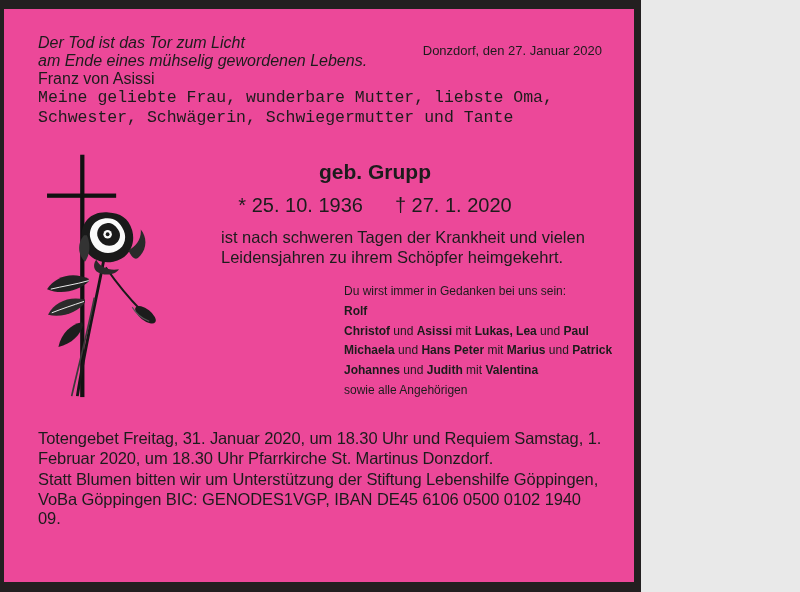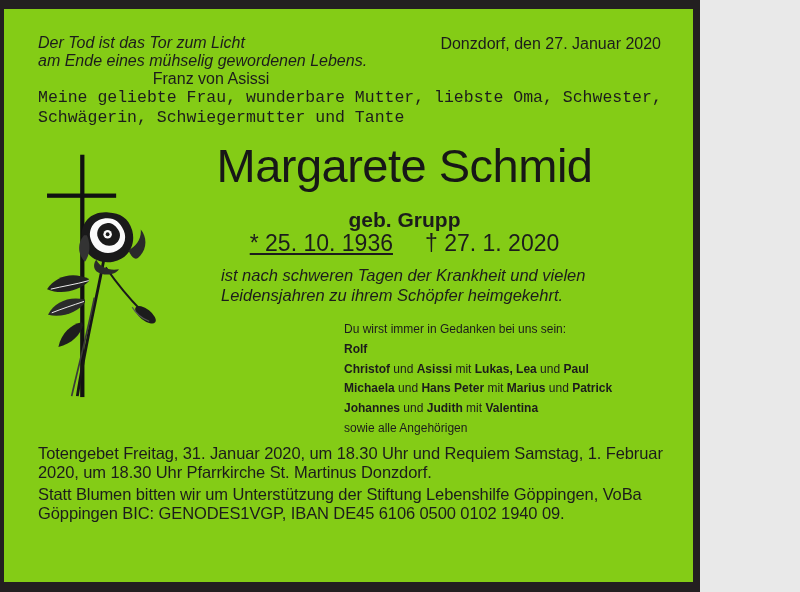--- a/index.html
+++ b/index.html
@@ -1,42 +1,42 @@
 <!DOCTYPE html>
 <html><head>
 <meta charset="utf-8">
 <style>
   html,body{margin:0;padding:0;background:#e9e9e9;}
   .page{
     position:relative;
-    width:700px;height:592px;
+    width:641px;height:592px;
     box-sizing:border-box;
-    background:#84cc16;
+    background:#ec4899;
     border-style:solid;
     border-color:#231f20;
     border-width:9px 7px 10px 4px;
     font-family:"Liberation Sans","DejaVu Sans",sans-serif;
     color:#1c1c1c;
     overflow:hidden;
   }
   .top-row{position:relative;margin:25px 30px 0 34px;}
   .epigraph{font-style:italic;font-size:16px;line-height:18px;width:352px;}
-  .epigraph-attr{font-style:normal;text-align:center;padding-right:6px;font-size:16px;line-height:18px;}
-  .dateline{position:absolute;top:1px;right:2px;font-size:16px;}
+  .epigraph-attr{font-style:normal;text-align:left;padding-right:6px;font-size:16px;line-height:18px;}
+  .dateline{position:absolute;top:9px;right:2px;font-size:13px;}
   .intro{margin:0 30px 0 34px;font-size:16.5px;line-height:19.5px;hyphens:manual;font-family:Liberation Mono, monospace;}
   .main-row{display:flex;align-items:flex-start;margin-top:15px;}
   .art{flex:0 0 150px;margin-left:26px;}
   .art svg{display:block;width:142px;height:282px;}
   .center-col{flex:1;min-width:0;padding-right:24px;}
   .head-center{text-align:center;margin-right:40px;}
   .deceased-name{font-size:47px;line-height:48px;letter-spacing:-0.5px;font-weight:400;color:#171717;}
   .maiden{font-size:21px;line-height:19px;margin-top:20px;font-weight:bold;}
-  .dates{font-size:23px;line-height:20px;margin-top:4px;text-decoration:underline;}
+  .dates{font-size:20px;line-height:20px;margin-top:14px;}
   .dates .death{display:inline-block;margin-left:32px;}
-  .passing{margin:13px 0 0 41px;max-width:556px;font-size:16.5px;line-height:19.5px;font-style:italic;}
+  .passing{margin:13px 0 0 41px;max-width:556px;font-size:16.5px;line-height:19.5px;}
   .remembrance{margin:15px 0 0 164px;font-size:12px;line-height:19.8px;}
   .name-line{white-space:nowrap;}
   .name-line .b{font-weight:700;}
   .announcements{margin:5px 26px 0 34px;font-size:16.5px;line-height:19.5px;letter-spacing:-0.1px;hyphens:manual;}
   .announcements p{margin:0 0 2px 0;}
 </style>
 </head>
 <body>
 
 <div class="page">
@@ -78,21 +78,20 @@
         <circle cx="82" cy="91" r="4.5" fill="#fafafa"></circle>
         <circle cx="82" cy="91" r="2" fill="#1a1a1a"></circle>
         <path d="M57 92 C50 100 50 112 58 120 C64 112 64 100 60 92 Z" fill="#333"></path>
         <path d="M104 108 C112 104 118 96 117 86 C124 94 124 108 114 116 C110 119 106 113 104 108 Z" fill="#2a2a2a"></path>
         <path d="M70 118 C74 126 84 130 94 128 C90 134 78 136 70 130 C66 126 68 120 70 118 Z" fill="#2a2a2a"></path>
       </svg>
     </div>
 
     <div class="center-col">
       <div class="head-center">
-        <div class="deceased-name">Margarete Schmid</div>
         <div class="maiden">geb. Grupp</div>
         <div class="dates">
           <span class="birth">* 25. 10. 1936</span><span class="death">† 27. 1. 2020</span>
         </div>
       </div>
 
       <div class="passing">ist nach schweren Tagen der Krankheit und vielen Leidensjahren zu ihrem Schöpfer heimgekehrt.</div>
 
       <div class="remembrance">
         <div>Du wirst immer in Gedanken bei uns sein:</div>

